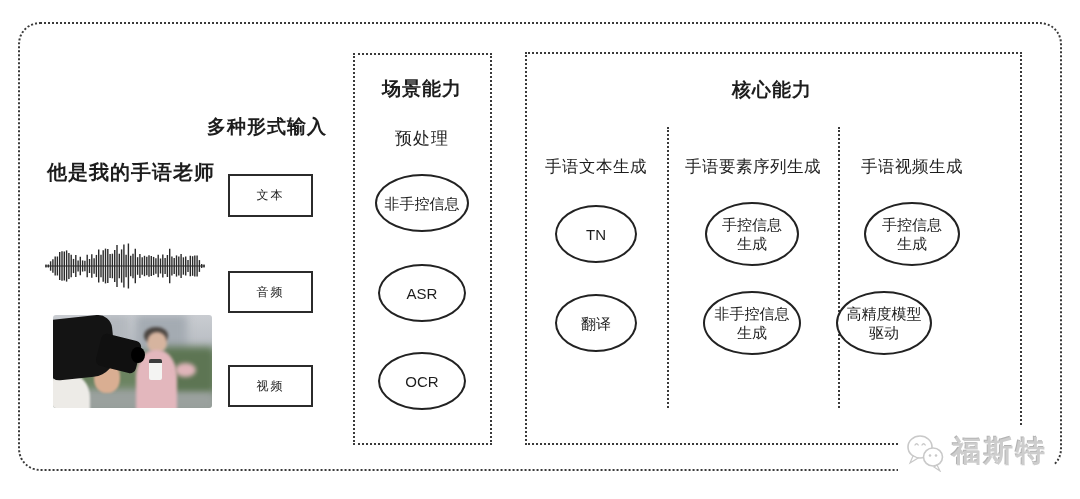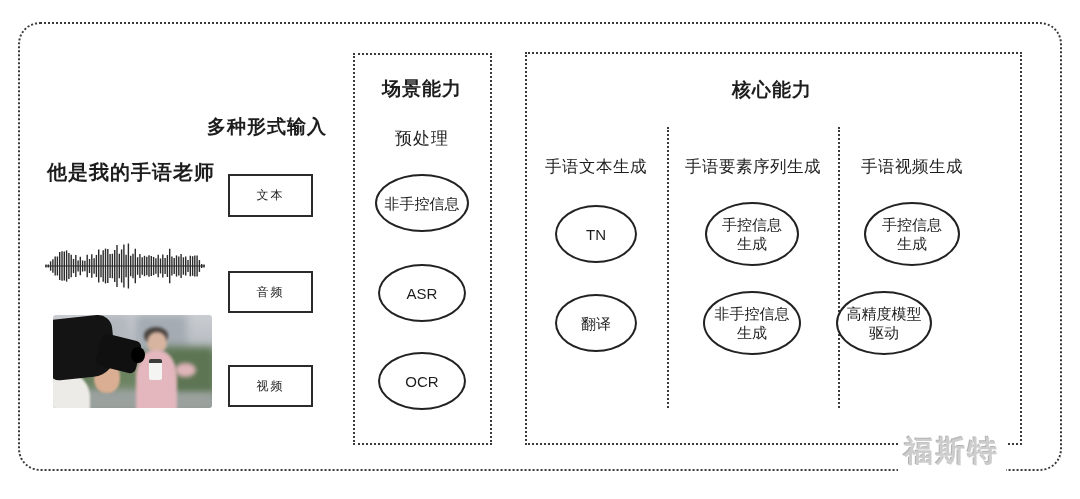--- a/index.html
+++ b/index.html
@@ -56,21 +56,21 @@
   .ph-mic{left:60.5%;top:47%;width:8%;height:19%;background:#f4f4f2;border-top:4px solid #3c3c3c;
     border-radius:2px;filter:blur(0.5px);}
   .ph-shoulder{left:-5%;bottom:-14%;width:28%;height:52%;background:#edebe7;border-radius:50% 50% 0 0;filter:blur(1px);}
   .ph-hand{left:26%;top:50%;width:16%;height:34%;background:#d9ae92;border-radius:45%;filter:blur(1px);}
   .ph-cam-body{left:-4%;top:2%;width:42%;height:66%;background:#141414;border-radius:8px 14px 35% 10px;transform:rotate(-6deg);}
   .ph-lens{left:28%;top:24%;width:26%;height:36%;background:#101010;border-radius:6px;transform:rotate(14deg);}
   .ph-lens-cap{left:49%;top:34%;width:9%;height:18%;background:#000;border-radius:50%;}
 
   
   .watermark{position:absolute;left:898px;top:426px;height:46px;display:flex;align-items:flex-end;
-    gap:6px;background:#ffffff;padding:0 6px;z-index:5;flex-direction:column;}
+    gap:6px;background:#ffffff;padding:0 6px;z-index:5;}
   .wm-text{font-size:29px;font-weight:bold;letter-spacing:3px;color:#cdcdcd;
     text-shadow:1px 1px 0 #ffffff,-1px -1px 0 #b3b3b3;}
 </style>
 </head>
 <body>
 
 <div class="canvas">
 
   <div class="outer-border"></div>
 

